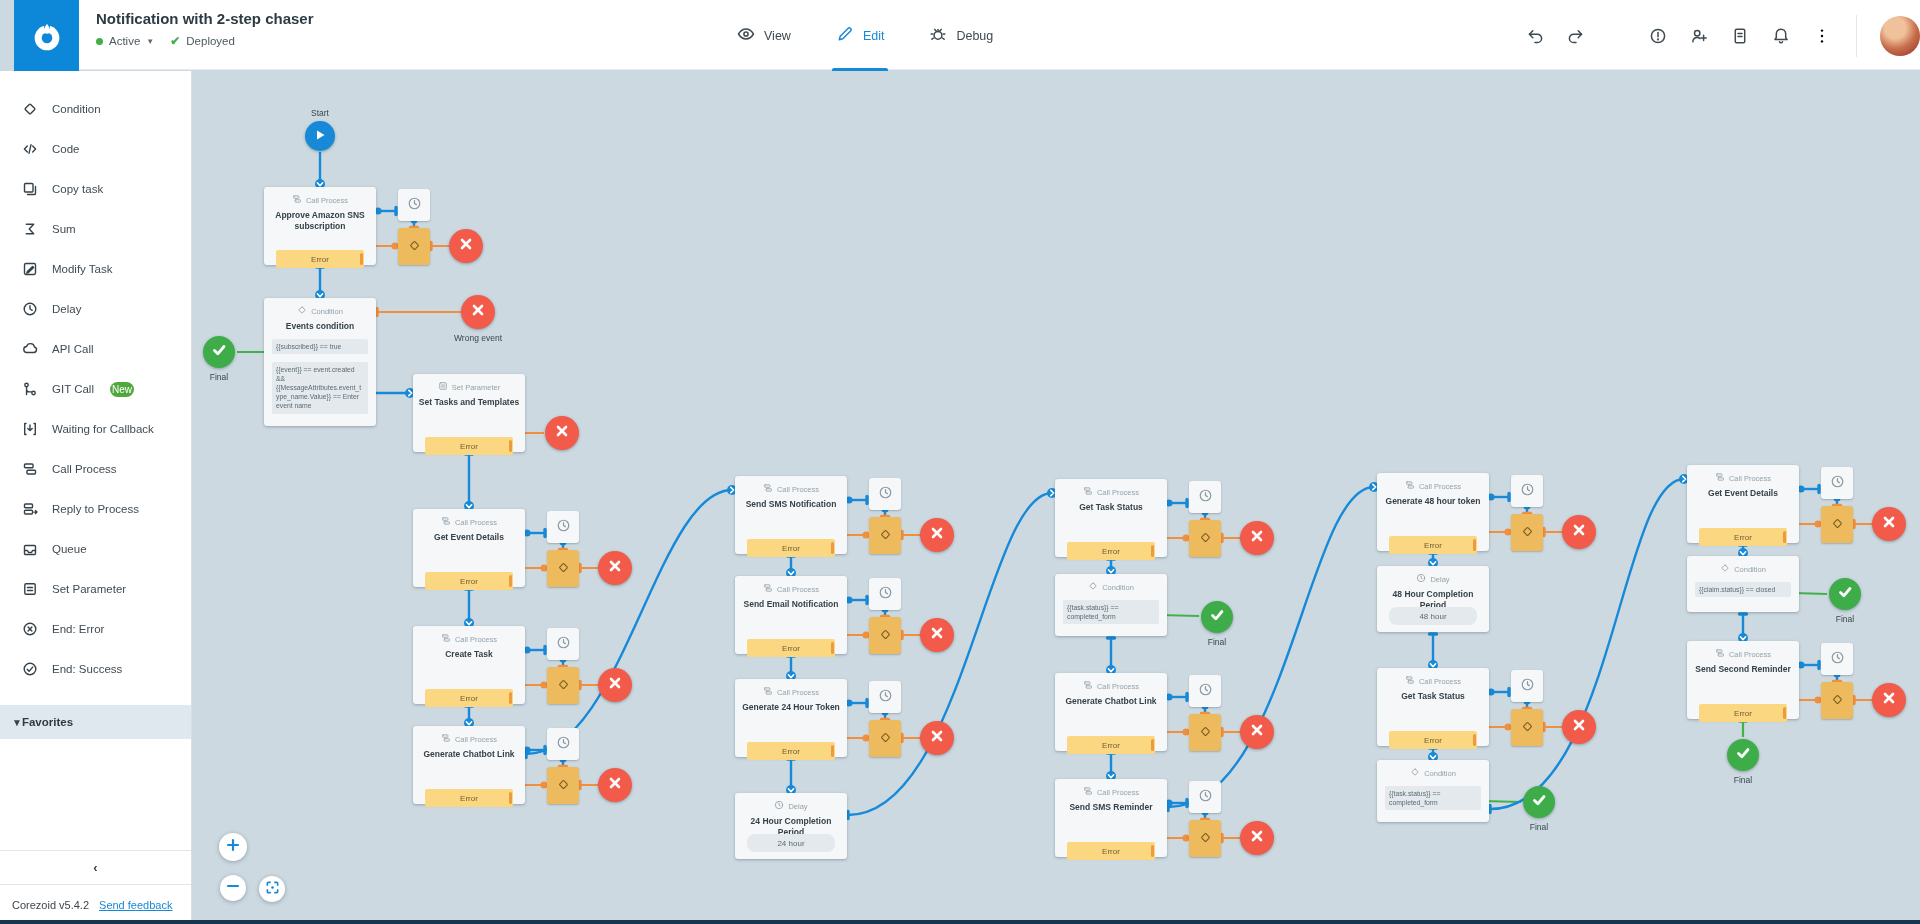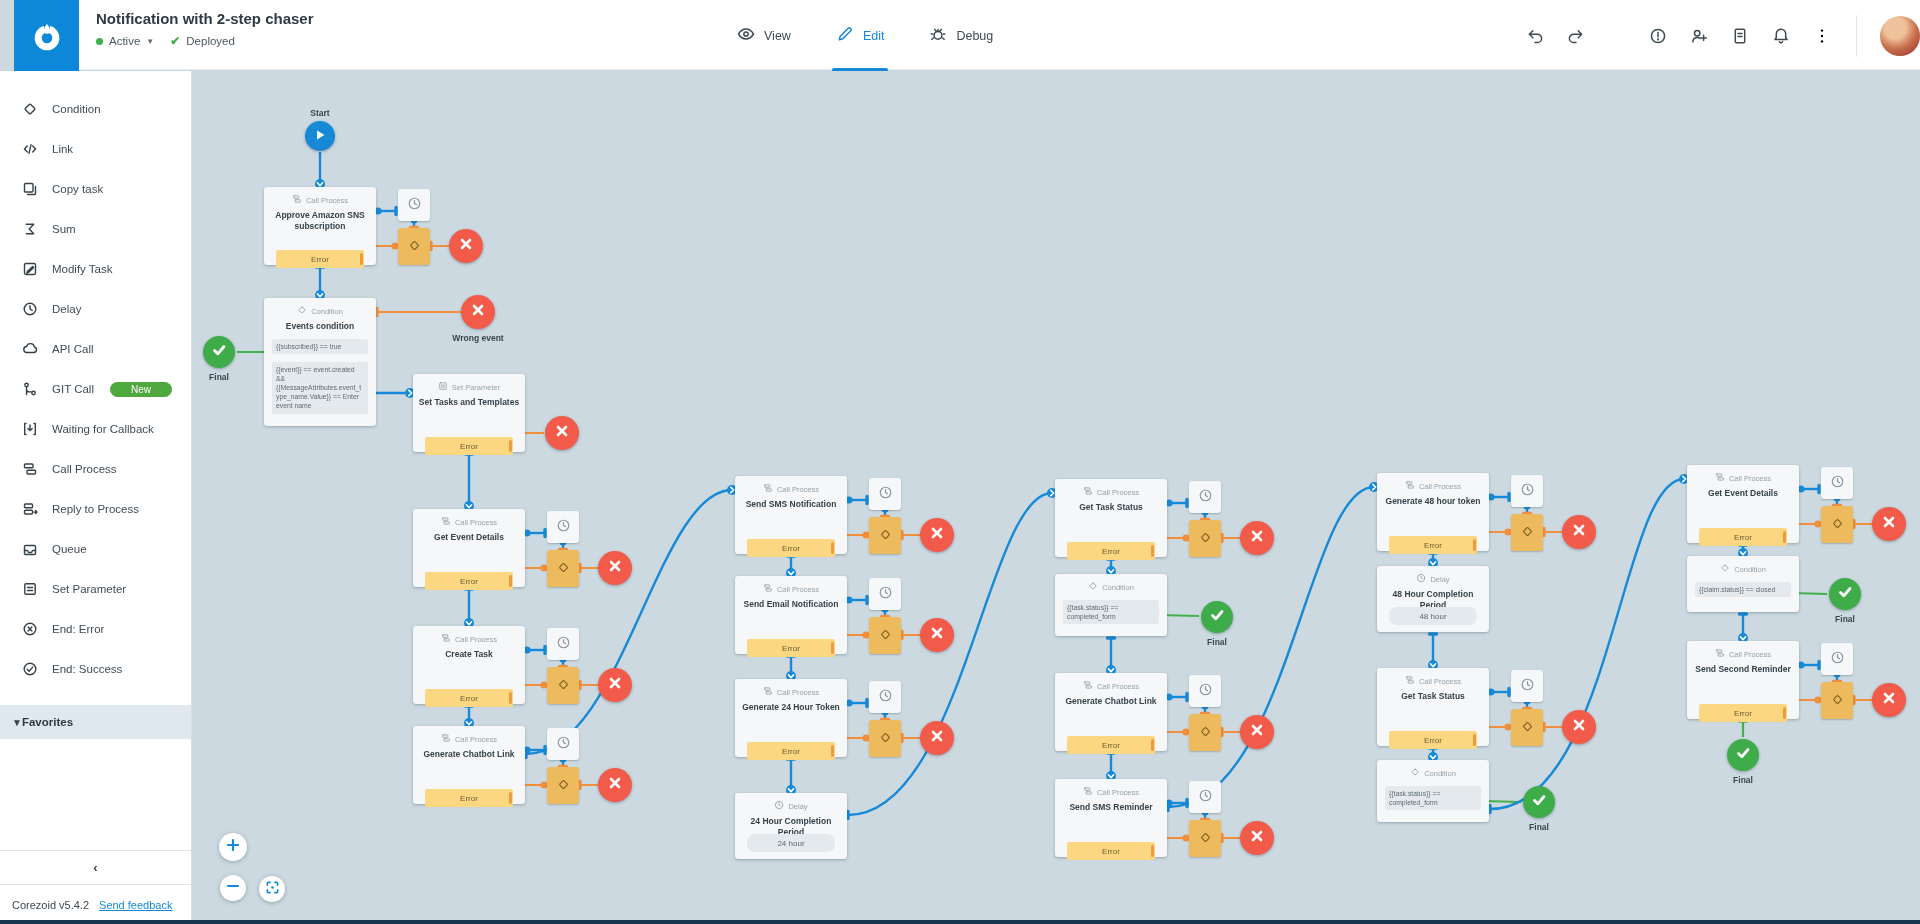--- a/index.html
+++ b/index.html
@@ -27,21 +27,21 @@
   .hspacer { width:22px; }
   .hdivider { width:1px; height:42px; background:#e3e8ea; margin:0 4px; }
   .avatar { width:40px; height:40px; border-radius:50%; cursor:pointer;
     background: radial-gradient(circle at 38% 30%, #f0c29c 0 28%, #c9704e 55%, #a3402f 85%, #8a3226 100%); }
 
   
   aside { position:absolute; left:0; top:71px; width:192px; height:853px; background:#ffffff; border-right:1px solid #d8dfe3; display:flex; flex-direction:column; z-index:10; padding-top:18px; }
   .sitem { height:40px; display:flex; align-items:center; padding-left:22px; gap:14px; cursor:pointer; color:#3f4b54; font-size:11.5px; }
   .sicon { width:16px; height:16px; display:flex; align-items:center; justify-content:center; color:#36424a; }
   .sicon svg { stroke:#36424a; }
-  .badge { background:#4fa83d; color:#fff; font-size:10px; border-radius:9px; padding:2px 21px; margin-left:2px; }
+  .badge { background:#4fa83d; color:#fff; font-size:10px; border-radius:9px; padding:2px 2px; margin-left:2px; }
   .fav { margin-top:16px; height:34px; background:#dfe8ee; display:flex; align-items:center; cursor:pointer; }
   .fav .fchev { margin-left:12px; font-size:10px; color:#36424a; }
   .fav .flabel { flex:1; text-align:left; font-weight:bold; font-size:11.5px; color:#2e3b44; margin-right:22px; }
   .sspacer { flex:1; }
   .collapse { height:34px; border-top:1px solid #e1e6e9; display:flex; align-items:center; justify-content:center; font-size:13px; font-weight:bold; color:#36424a; cursor:pointer; }
   .sfooter { height:40px; border-top:1px solid #e1e6e9; display:flex; align-items:center; padding-left:12px; gap:10px; font-size:11px; color:#3b474f; }
   .sfooter a { color:#1789d6; text-decoration:underline; cursor:pointer; }
 
   
   main { position:absolute; left:192px; top:71px; width:1728px; height:853px; background:#ccd9e0; overflow:hidden; }
@@ -56,21 +56,21 @@
   .pill.error::after { content:""; position:absolute; right:1px; top:3px; width:3.5px; height:12px; border-radius:2px; background:#ee9b3d; }
   .pill.gray { background:#e3e9ec; color:#5d6b74;border-radius:8px; }
   .cpill { margin:0 8px; background:#e3e9ec; color:#5d6b74; font-size:6.8px; border-radius:2px; padding:3px 4px; line-height:1.35; text-align:left; word-break:break-word; }
 
   .sq { position:absolute; width:32px; height:32px; background:#f5f7f8; border-radius:3px; box-shadow:0 1px 2px rgba(40,62,80,.3); display:flex; align-items:center; justify-content:center; cursor:pointer; z-index:2; }
   .dia { position:absolute; width:32px; height:37px; background:#edba5e; border-radius:3px; box-shadow:0 1px 2px rgba(40,62,80,.3); display:flex; align-items:center; justify-content:center; cursor:pointer; z-index:2; }
   .circ { position:absolute; border-radius:50%; display:flex; align-items:center; justify-content:center; box-shadow:0 1px 3px rgba(40,62,80,.4); cursor:pointer; z-index:4; }
   .circ.blue { background:#1789d6; }
   .circ.red { background:#f25b4a; }
   .circ.green { background:#3ead49; }
-  .nlabel { position:absolute; font-size:8.5px; font-weight:bold; color:#3a464e; text-align:right; white-space:nowrap; transform:translateX(-50%); z-index:4; }
+  .nlabel { position:absolute; font-size:8.5px; font-weight:normal; color:#3a464e; text-align:right; white-space:nowrap; transform:translateX(-50%); z-index:4; }
 
   .zbtn { position:absolute; background:#fff; border-radius:50%; box-shadow:0 1px 4px rgba(40,62,80,.35); display:flex; align-items:center; justify-content:center; cursor:pointer; z-index:6; }
   .bottom-strip { position:absolute; left:0; bottom:0; width:1920px; height:4px; background:#17354f; z-index:30; }
 </style>
 </head>
 <body>
 
 <div class="app">
 
   <header>
@@ -173,21 +173,21 @@
           </svg>
         </span>
         <span class="slabel">Condition</span>
       </div>
       <div class="sitem">
         <span class="sicon">
           <svg width="16" height="16" viewBox="0 0 16 16" fill="none" stroke-width="1.4" stroke-linecap="round" stroke-linejoin="round">
             <path d="M5.3 5 2.4 8l2.9 3M10.7 5l2.9 3-2.9 3M9 3.6 7 12.4"></path>
           </svg>
         </span>
-        <span class="slabel">Link</span>
+        <span class="slabel">Code</span>
       </div>
       <div class="sitem">
         <span class="sicon">
           <svg width="16" height="16" viewBox="0 0 16 16" fill="none" stroke-width="1.4" stroke-linecap="round" stroke-linejoin="round">
             <rect x="2.5" y="2.5" width="8.5" height="8.5" rx="1"></rect>
             <path d="M13.5 5.5v7a1 1 0 0 1-1 1h-7"></path>
           </svg>
         </span>
         <span class="slabel">Copy task</span>
       </div>

